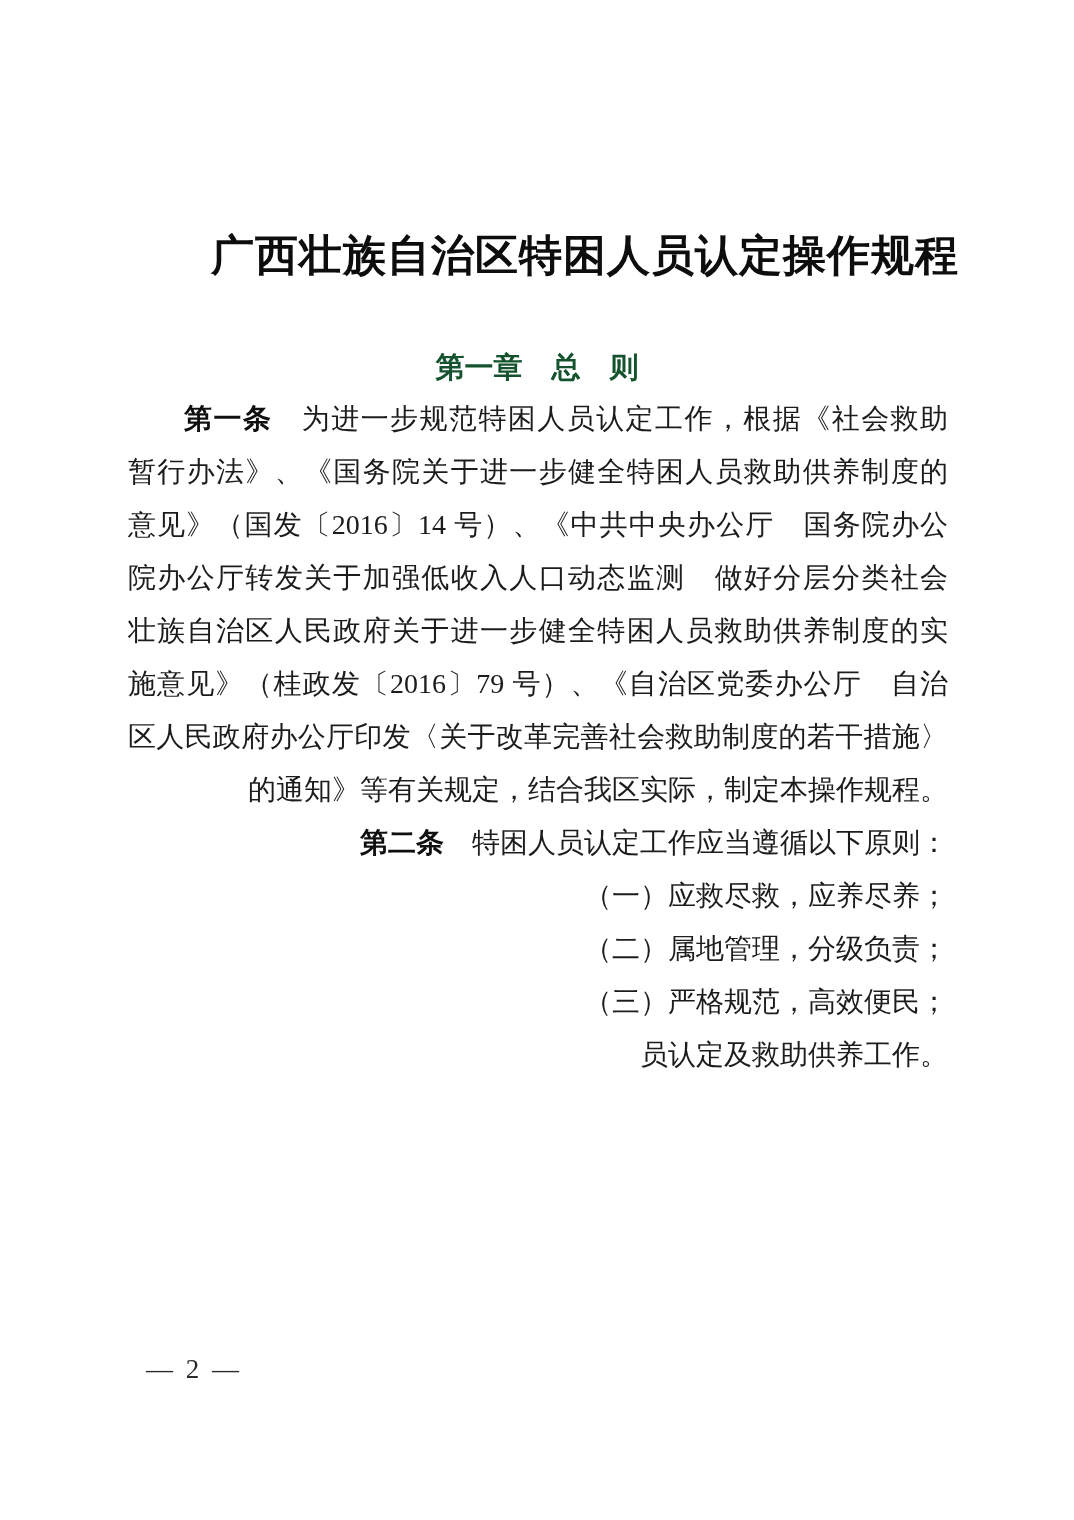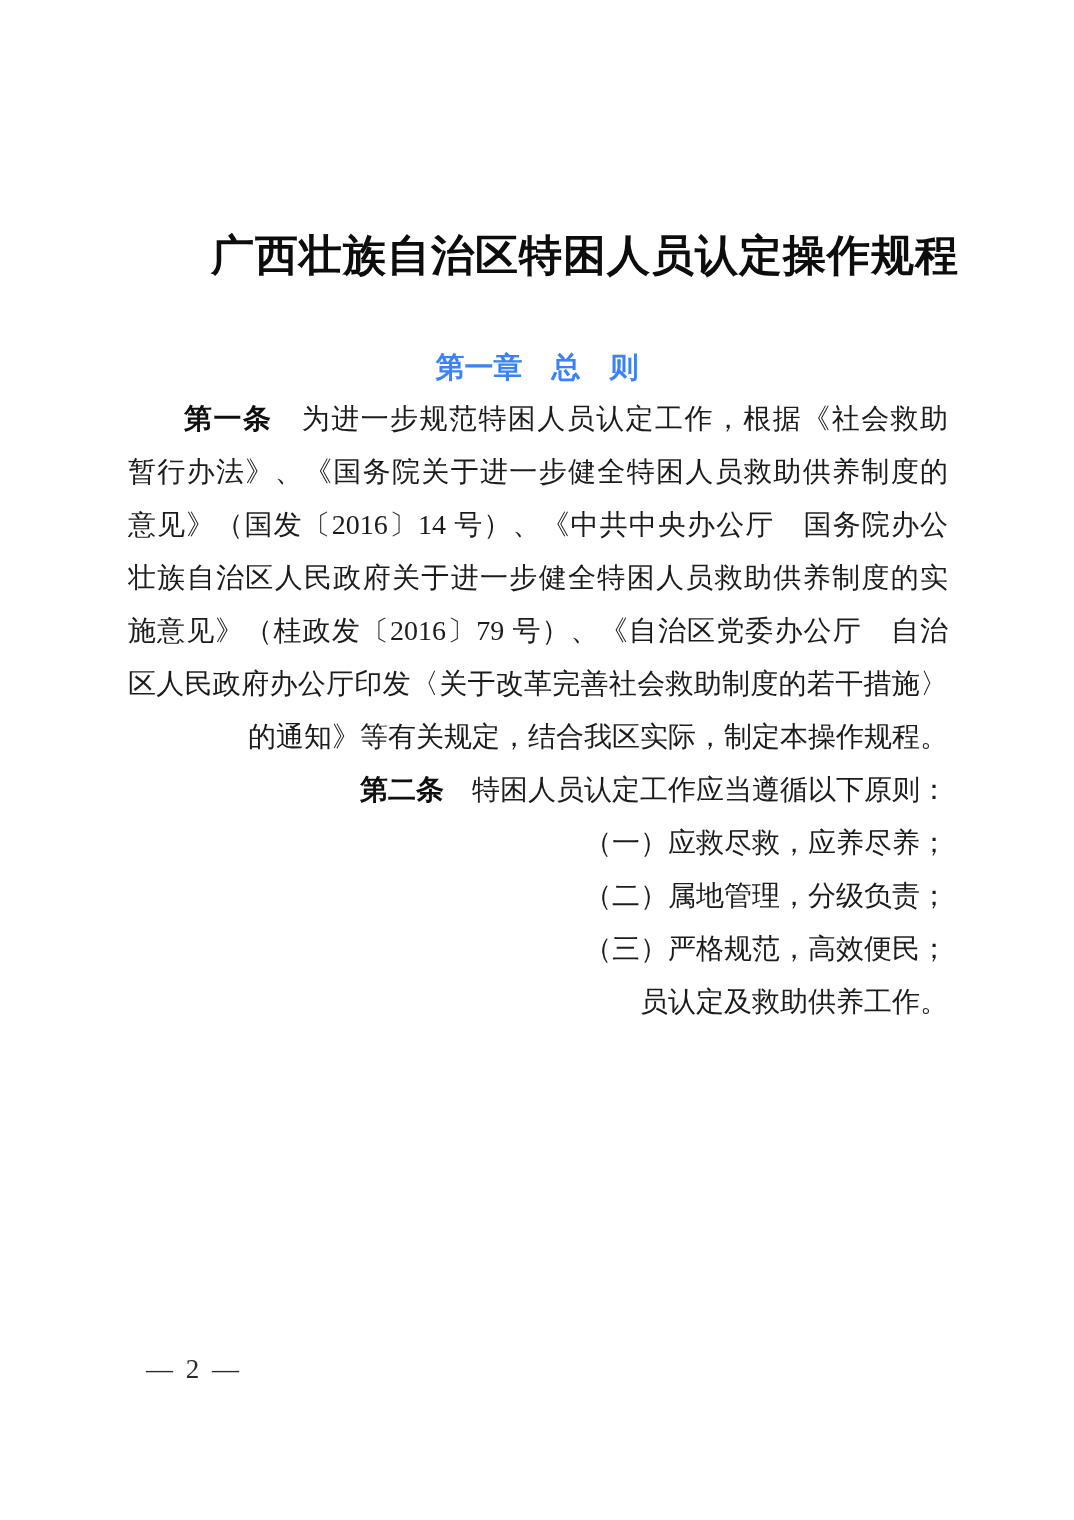--- a/index.html
+++ b/index.html
@@ -35,21 +35,21 @@
     position: absolute;
     top: 346px;
     left: 0;
     width: 100%;
     margin: 0;
     text-align: center;
     font-family: "Liberation Sans", "DejaVu Sans", sans-serif;
     font-size: 29px;
     line-height: 42px;
     font-weight: 700;
-    color: #3b82f6;
+    color: #14532d;
   }
   .body-text {
     position: absolute;
     top: 392px;
     left: 128px;
     width: 820px;
     font-size: 28px;
     line-height: 53px;
     color: #1c1c1c;
   }
@@ -93,20 +93,21 @@
 
   <div class="body-text">
 
     <div class="ln j i"><span class="art">第一条</span><span>　为进一步规范特困人员认定工作，根据《社会救助</span></div>
 
     <div class="ln j"><span>暂行办法》、《国务院关于进一步健全特困人员救助供养制度的</span></div>
 
     <div class="ln j"><span>意见》（国发〔2016〕14 号）、《中共中央办公厅　国务院办公</span></div>
 
 
+    <div class="ln j"><span>院办公厅转发关于加强低收入人口动态监测　做好分层分类社会</span></div>
 
 
 
     <div class="ln j"><span>壮族自治区人民政府关于进一步健全特困人员救助供养制度的实</span></div>
 
     <div class="ln j"><span>施意见》（桂政发〔2016〕79 号）、《自治区党委办公厅　自治</span></div>
 
     <div class="ln j"><span>区人民政府办公厅印发〈关于改革完善社会救助制度的若干措施〉</span></div>
 
     <div class="ln"><span>的通知》等有关规定，结合我区实际，制定本操作规程。</span></div>

